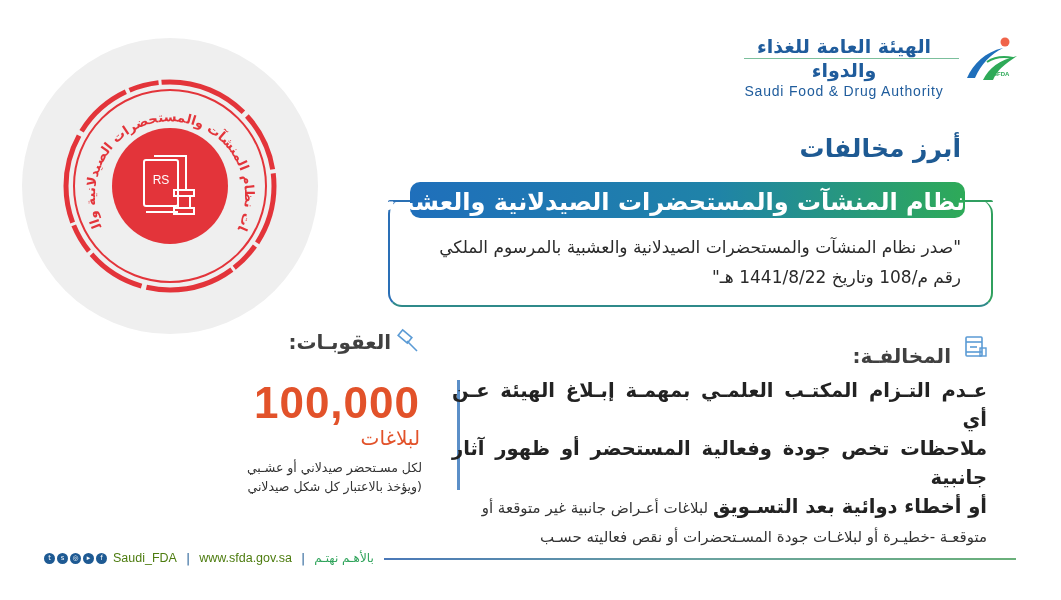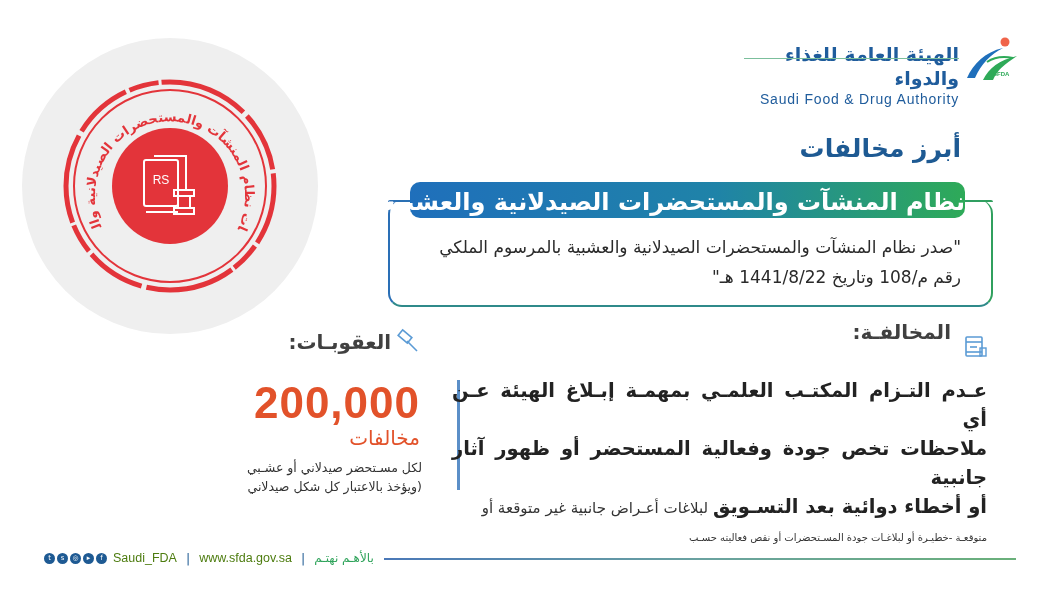--- a/index.html
+++ b/index.html
@@ -1,21 +1,21 @@
 <!DOCTYPE html>
 <html><head>
 <meta charset="utf-8">
 <style>
   * { box-sizing: border-box; margin: 0; padding: 0; }
   html, body { width: 1061px; height: 600px; background: #ffffff; overflow: hidden; }
   body { position: relative; font-family: "DejaVu Sans", sans-serif; color: #2b2b2b; }
 
   
   .logo { position: absolute; top: 34px; right: 42px; width: 290px; height: 50px; }
-  .logo-text { position: absolute; right: 60px; top: 8px; text-align: right; direction: rtl; }
+  .logo-text { position: absolute; right: 60px; top: 0; text-align: center; direction: rtl; }
   .logo-ar { font-size: 19px; font-weight: bold; color: #1f5c9c; line-height: 24px; letter-spacing: -0.3px; }
   .logo-en { font-size: 14px; color: #1f5c9c; direction: ltr; line-height: 18px; font-family: Liberation Sans, sans-serif; letter-spacing: 0.8px; }
   .logo-rule { position: absolute; right: 60px; top: 24px; width: 215px; height: 1px; background: #7bbf9c; }
   .logo-mark { position: absolute; right: 0; top: 0; width: 56px; height: 50px; }
 
   
   .stamp-bg { position: absolute; left: 22px; top: 38px; width: 296px; height: 296px; border-radius: 50%; background: #efefef; }
   .stamp { position: absolute; left: 62px; top: 78px; width: 216px; height: 216px; }
 
   
@@ -25,33 +25,33 @@
   .law-box::before { content: ""; position: absolute; left: -2px; right: -2px; top: 0; height: 2px;
              background: linear-gradient(90deg, #2a6fb6, #30a05e); border-radius: 14px 14px 0 0; }
   .banner { position: absolute; left: 410px; top: 182px; width: 555px; height: 36px; border-radius: 10px;
             background: linear-gradient(90deg, #1f6fbb 0%, #1f83a8 55%, #2eaa58 100%);
             color: #fff; font-size: 24px; font-weight: bold; direction: rtl; text-align: center; line-height: 40px; white-space: nowrap; }
   .decree { position: absolute; right: 100px; top: 232px; width: 540px; direction: rtl; text-align: right; font-size: 17px; line-height: 30px; color: #2a2a2a; }
 
   
   .sec-head { position: absolute; direction: rtl; font-size: 20px; font-weight: bold; color: #404040; }
   .sec-head .pill { position: absolute; left: -10px; right: -2px; bottom: -6px; height: 14px; background: #e9ecef; border-radius: 8px; z-index: -1; }
-  .violation-head { right: 110px; top: 320px; }
+  .violation-head { right: 110px; top: 344px; }
   .penalty-head { right: 670px; top: 330px; }
   .sec-icon { position: absolute; width: 26px; height: 26px; }
   .icon-doc { right: 72px; top: 334px; }
   .icon-gavel { right: 640px; top: 328px; }
 
   
   .violation { position: absolute; right: 74px; top: 376px; width: 535px; direction: rtl; text-align: justify; text-align-last: right; }
   .v-bold { font-size: 19.5px; font-weight: bold; line-height: 29px; color: #222; }
   .v-mixed { font-size: 19.5px; line-height: 29px; }
   .v-mixed b { font-weight: bold; color: #222; }
   .v-mixed span { font-size: 15px; font-weight: normal; color: #333; }
-  .v-light { font-size: 10px; line-height: 29px; color: #333; }
+  .v-light { font-size: 15px; line-height: 29px; color: #333; }
   .v-bar { position: absolute; left: 457px; top: 380px; width: 3px; height: 110px; background: #5b8fc8; }
 
   
   .amount { position: absolute; left: 236px; top: 378px; width: 184px; text-align: right; font-size: 44px; font-weight: bold; color: #e2522a; font-family: "Liberation Sans", sans-serif; letter-spacing: 1px; }
   .currency { position: absolute; left: 350px; top: 426px; width: 70px; text-align: right; direction: rtl; font-size: 20px; color: #e2522a; }
   .penalty-note { position: absolute; left: 222px; top: 458px; width: 200px; direction: rtl; text-align: right; font-size: 12.5px; line-height: 19px; color: #333; }
 
   
   .footer { position: absolute; left: 44px; top: 548px; height: 20px; display: flex; align-items: center; gap: 6px; direction: ltr; }
   .social { display: flex; gap: 2px; }
@@ -132,22 +132,22 @@
 <svg class="sec-icon icon-gavel" viewBox="0 0 26 26">
   <g fill="none" stroke="#5b9bd5" stroke-width="1.6">
     <rect x="4" y="5" width="12" height="7" transform="rotate(40 10 8.5)"></rect>
     <line x1="12" y1="13" x2="22" y2="23"></line>
   </g>
 </svg>
 <div class="sec-head penalty-head">
   <span>العقوبـات:</span>
   <div class="pill"></div>
 </div>
-<div class="amount">200,000</div>
-<div class="currency">مخالفات</div>
+<div class="amount">100,000</div>
+<div class="currency">لبلاغات</div>
 <div class="penalty-note">
   <div>لكل مسـتحضر صيدلاني أو عشـبي</div>
   <div>(ويؤخذ بالاعتبار كل شكل صيدلاني</div>
 </div>
 
 <div class="footer">
   <div class="social">
     <span>t</span>
     <span>s</span>
     <span>◎</span>

